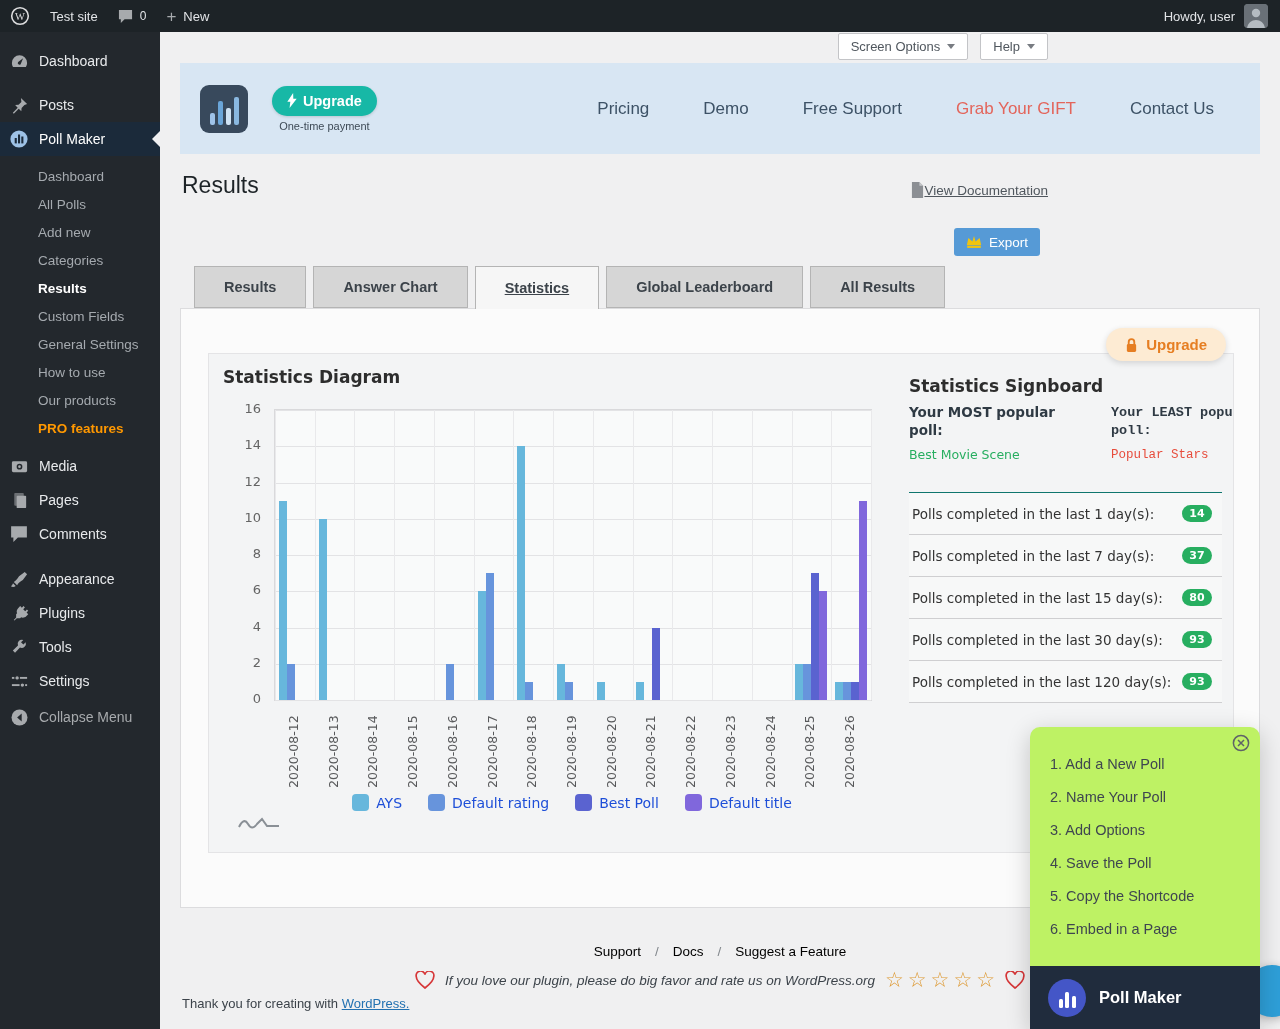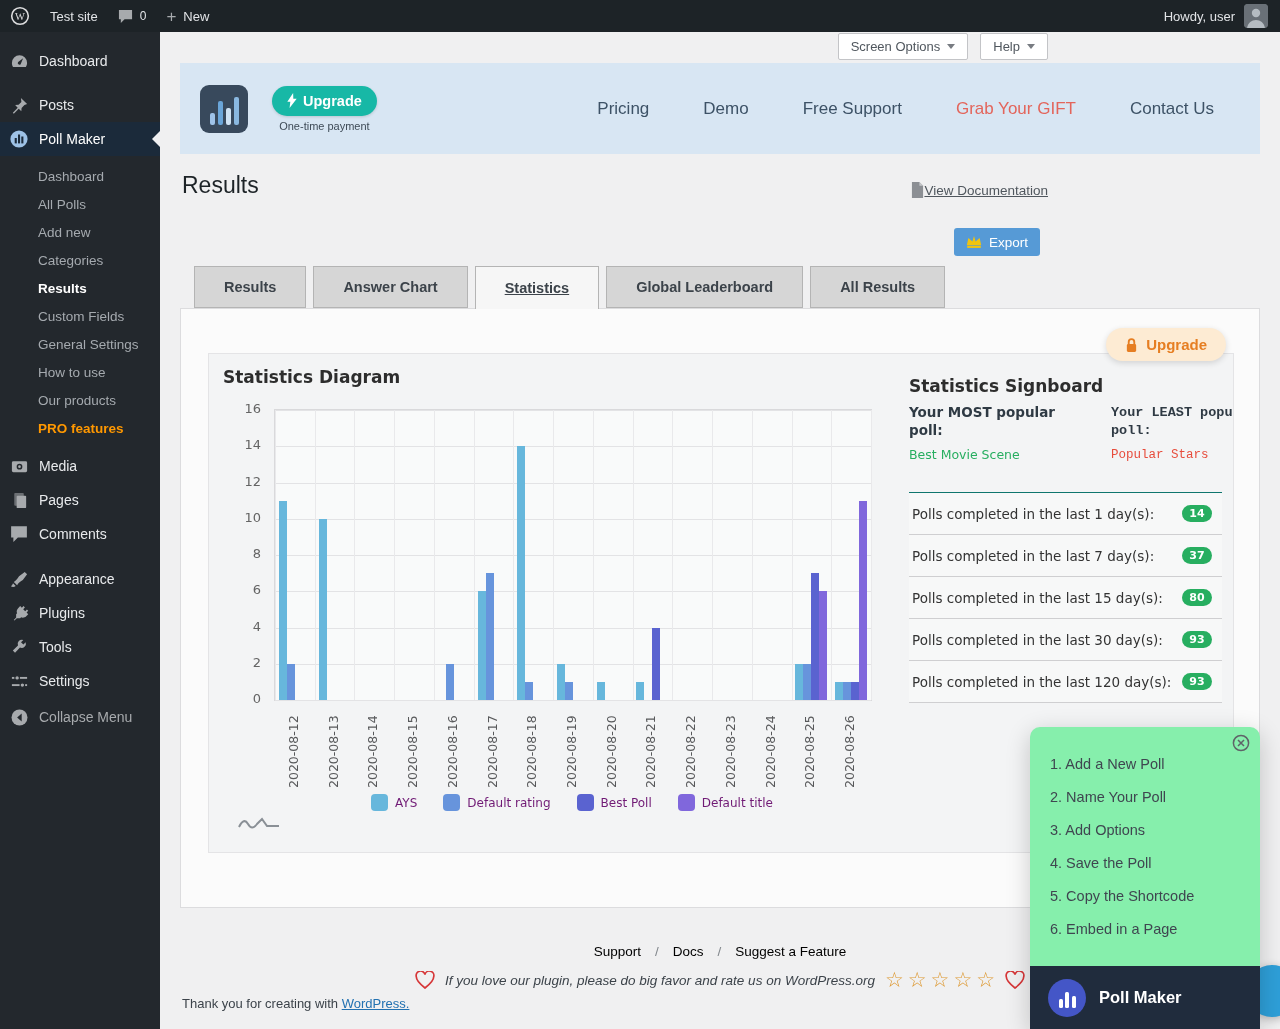--- a/index.html
+++ b/index.html
@@ -88,21 +88,21 @@
   .hgrid{position:absolute;left:0;right:0;height:1px;background:#e3e3e5;}
   .vgrid{position:absolute;top:0;bottom:0;width:1px;background:#e9e9eb;}
   .bar{position:absolute;bottom:0;width:8px;z-index:2;}
   .chart-x{position:absolute;left:65px;top:346px;width:596px;height:96px;}
   .xlab{position:absolute;top:88px;transform:rotate(-90deg);transform-origin:0 0;
         font-size:12.5px;color:#58595b;white-space:nowrap;}
   .chart-legend{position:absolute;left:65px;top:440px;width:596px;display:flex;justify-content:center;
                 align-items:center;gap:26px;}
   .leg-item{display:flex;align-items:center;}
   .leg-swatch{width:17px;height:17px;border-radius:4px;display:inline-block;}
-  .leg-label{font-size:12px;color:#701a75;margin-left:7px;}
+  .leg-label{font-size:14px;color:#1d4ed8;margin-left:7px;}
   .amlogo{position:absolute;left:28px;top:460px;}
 
   .sb-title{position:absolute;left:700px;top:22px;font-size:17px;font-weight:700;}
   .sb-block{position:absolute;top:50px;width:160px;font-size:13.5px;font-weight:700;color:#2f3a44;line-height:1.3;}
   .sb-most{left:700px;}
   .sb-least{left:902px;font-family:Liberation Mono, monospace;}
   .sb-name{margin-top:8px;font-size:12.5px;font-weight:400;}
   .sb-most .sb-name{color:#27ae60;}
   .sb-least .sb-name{color:#e74c3c;}
   .sb-table{position:absolute;left:700px;top:138px;width:313px;border-top:1px solid #0f766e;}
@@ -119,21 +119,21 @@
   .fsep{color:#82878c;}
   .rate-row{position:absolute;left:0;top:938px;width:1120px;display:flex;justify-content:center;
             align-items:center;gap:10px;}
   .rate-text{font-style:italic;font-size:13.5px;color:#3c434a;}
   .stars{display:flex;gap:4px;cursor:pointer;}
   .star::before{content:"☆";font-size:21px;color:#dd9933;line-height:1;font-family:"DejaVu Sans",sans-serif;}
   .thanks{position:absolute;left:22px;top:964px;font-size:13px;color:#3c434a;}
   .thanks a{color:#2271b1;text-decoration:underline;cursor:pointer;}
 
   
-  #tips{position:absolute;left:1030px;top:727px;width:230px;height:302px;background:#86efac;z-index:20;
+  #tips{position:absolute;left:1030px;top:727px;width:230px;height:302px;background:#bef264;z-index:20;
         border-radius:10px 10px 0 0;box-shadow:0 6px 24px rgba(0,0,0,.20);}
   .tips-close{position:absolute;top:7px;right:10px;width:18px;height:18px;cursor:pointer;}
   .tips-list{padding:21px 0 0 20px;}
   .tip{height:33px;line-height:33px;font-size:14.5px;color:#3f4650;}
   .tips-bar{position:absolute;left:0;bottom:0;width:230px;height:63px;background:#202c3d;display:flex;
             align-items:center;gap:13px;padding-left:18px;box-sizing:border-box;}
   .tips-logo{width:38px;height:38px;border-radius:50%;background:#4456c7;display:flex;align-items:flex-end;
              justify-content:center;gap:2.5px;padding-bottom:9px;box-sizing:border-box;}
   .tlbar{width:4px;background:#fff;border-radius:1.5px;display:block;}
   .tips-brand{color:#fff;font-size:16.5px;font-weight:600;}

